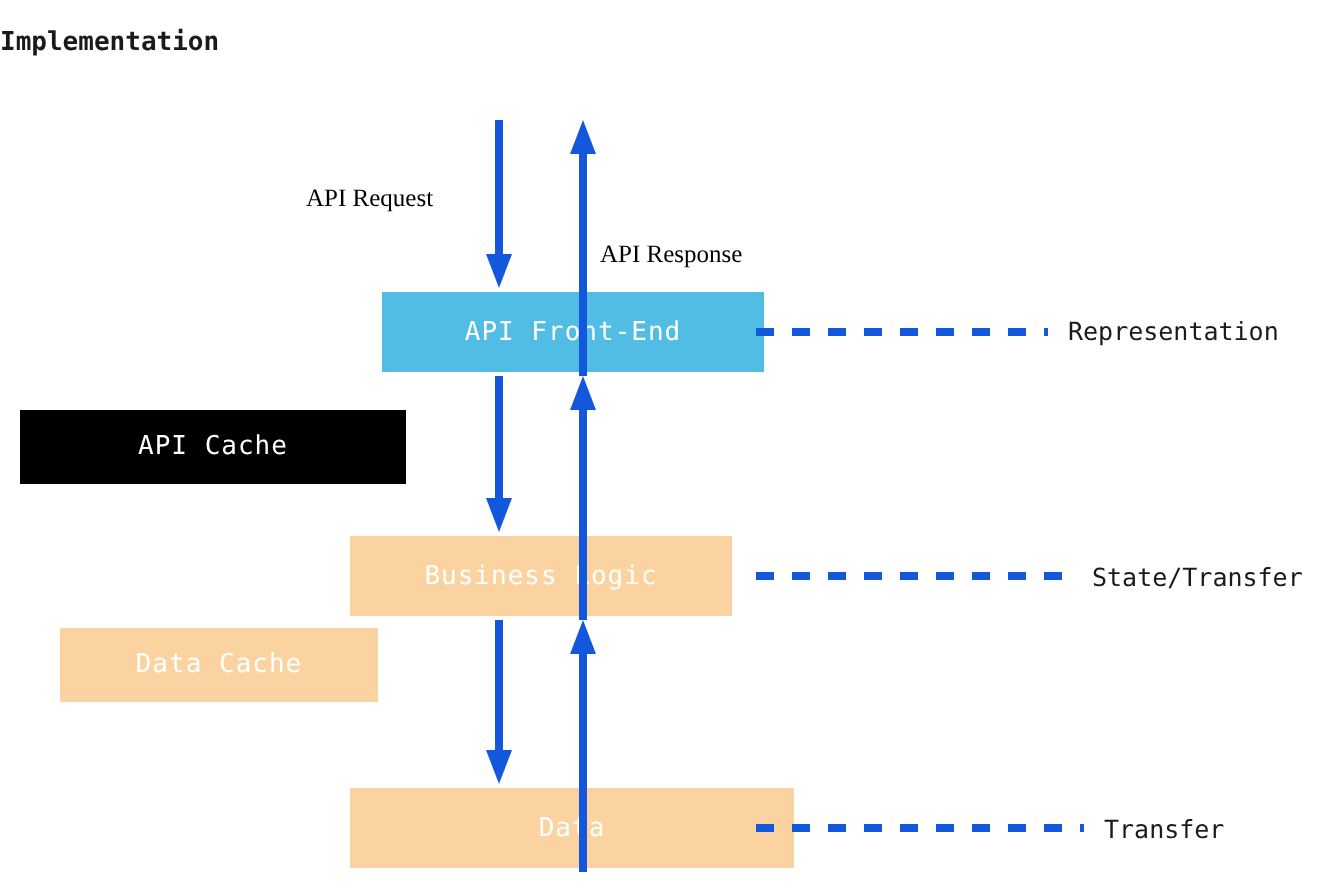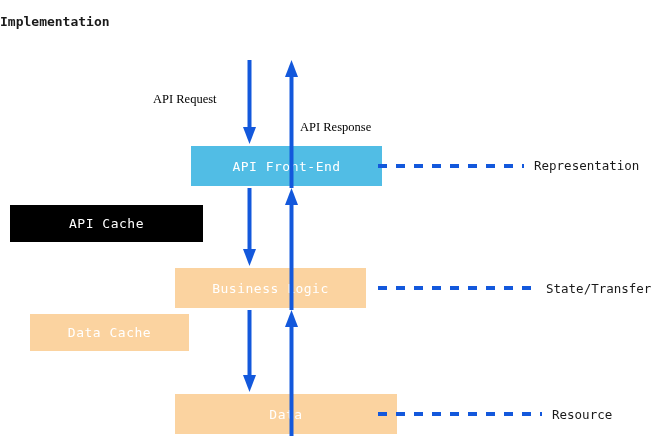--- a/index.html
+++ b/index.html
@@ -84,21 +84,21 @@
   </div>
   <div class="box" id="box-5" style="left: 175px; top: 394px; width: 222px; height: 40px; background: rgb(251, 211, 160);">
     <span>Data</span>
   </div>
 
   <div class="edge-label" id="edgelabel-0" style="left: 153px; top: 92px;">API Request</div>
   <div class="edge-label" id="edgelabel-1" style="left: 300px; top: 108px; margin-top: 12px;">API Response</div>
 
   <div class="side-label" id="sidelabel-0" style="left: 534px; top: 158px;">Representation</div>
   <div class="side-label" id="sidelabel-1" style="left: 546px; top: 281px;">State/Transfer</div>
-  <div class="side-label" id="sidelabel-2" style="left: 552px; top: 407px;">Resource</div>
+  <div class="side-label" id="sidelabel-2" style="left: 552px; top: 407px;">Transfer</div>
 
   <svg class="overlay" id="overlay" viewBox="0 0 664 446">
       <g>
         <line x1="249.5" y1="60" x2="249.5" y2="129" stroke="#1358dc" stroke-width="4"></line>
         <polygon points="249.5,144 243,127 256,127" fill="#1358dc"></polygon>
       </g>
       <g>
         <line x1="291.5" y1="188" x2="291.5" y2="75" stroke="#1358dc" stroke-width="4"></line>
         <polygon points="291.5,60 285,77 298,77" fill="#1358dc"></polygon>
       </g>

